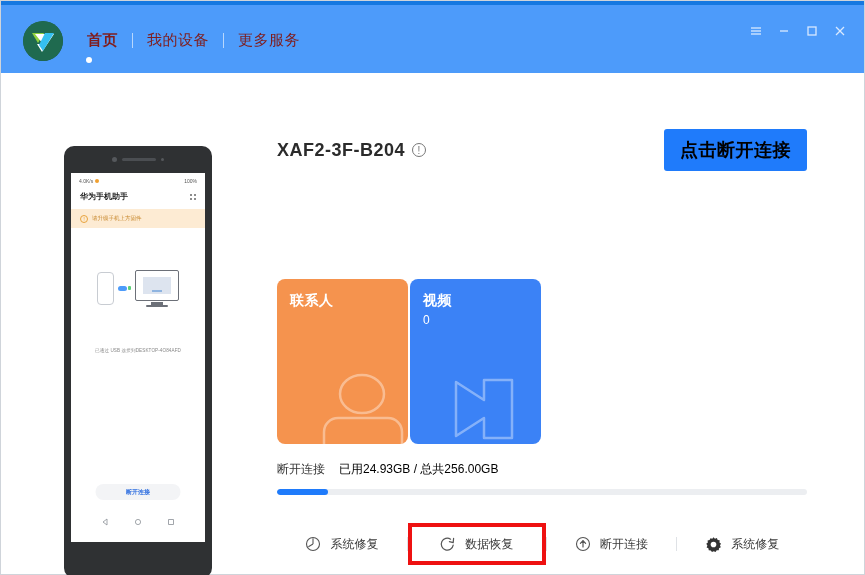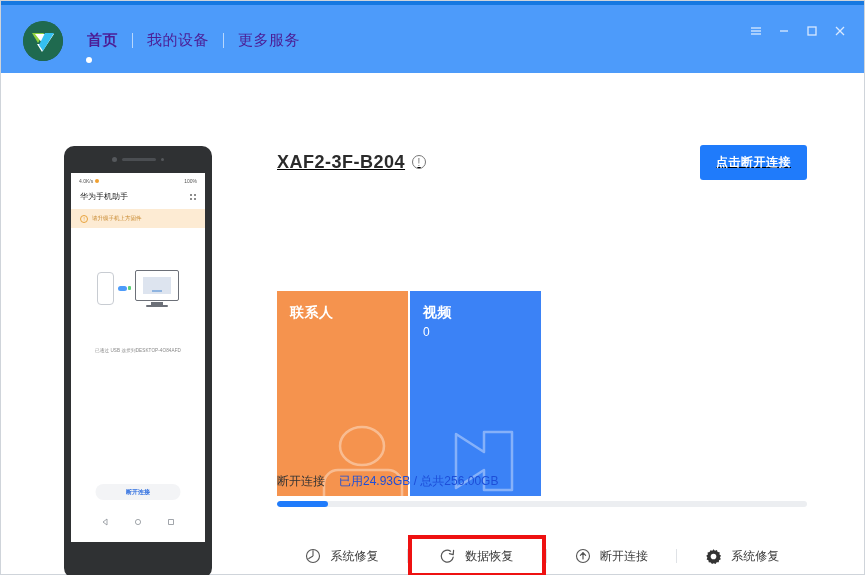--- a/index.html
+++ b/index.html
@@ -29,21 +29,21 @@
     border-radius: 50%;
     background: radial-gradient(circle at 35% 35%, #2f6f57 0%, #1d5a44 60%, #17483a 100%);
     overflow: hidden;
   }
   .logo svg { position: absolute; left: 0; top: 0; }
   .nav {
     position: absolute; left: 72px; top: 26px;
     display: flex; align-items: center; gap: 0;
   }
   .nav-item {
-    color: #4c1d95;
+    color: #7f1d1d;
     font-size: 15px;
     padding: 0 14px;
     cursor: pointer;
     white-space: nowrap;
     letter-spacing: 0.5px;
   }
   .nav-item.active { font-weight: bold; }
   .nav-sep {
     width: 1px; height: 15px;
     background: rgba(255,255,255,0.6);
@@ -101,21 +101,21 @@
     padding: 0 8px;
     font-size: 5px; color: #555; align-items: center;
   }
   .sb-left, .sb-right { display: flex; align-items: center; gap: 2px; }
   .sb-dot { width: 4px; height: 4px; border-radius: 50%; background: #f0a030; }
   .app-title-row {
     position: absolute; top: 18px; left: 0; width: 100%;
     display: flex; justify-content: space-between; align-items: center;
     padding: 0 9px;
   }
-  .app-title { font-size: 8px; font-weight: normal; color: #222; }
+  .app-title { font-size: 8px; font-weight: bold; color: #222; }
   .grid-icon { display: grid; grid-template-columns: 2px 2px; gap: 2px; }
   .grid-icon i { width: 2px; height: 2px; background: #666; border-radius: 50%; display:block;}
   .warn-banner {
     position: absolute; top: 36px; left: 0;
     width: 100%; height: 19px;
     background: #FDEBD3;
     display: flex; align-items: center;
     padding-left: 9px; gap: 4px;
   }
   .warn-icon {
@@ -164,72 +164,73 @@
     cursor: pointer;
   }
   .navbar {
     position: absolute; bottom: 12px; left: 0; width: 100%;
     display: flex; justify-content: space-around; align-items: center;
     padding: 0 18px;
   }
   .nb { color: #8b9097; }
 
   
-  .rpanel { position: absolute; left: 276px; top: 72px; width: 530px; text-decoration: underline; }
+  .rpanel { position: absolute; left: 276px; top: 60px; width: 530px; }
   .device-row {
     display: flex; align-items: center; justify-content: space-between;
     height: 34px;
   }
   .device-name {
     font-size: 18px; font-weight: bold; color: #2b2b2b;
     letter-spacing: 0.5px;
     display: flex; align-items: center; gap: 7px;
   }
   .info-ico {
     width: 14px; height: 14px; border-radius: 50%;
     border: 1.2px solid #777; color: #777;
     font-size: 10px; font-weight: normal;
     display: flex; align-items: center; justify-content: center;
     cursor: pointer;
   }
   .reconnect {
-    background: #1F7BFB; color: #ffffff;
-    font-size: 12px; font-weight: bold;
+    background: #1F7BFB; color: #000000;
+    font-size: 18px; font-weight: bold;
     padding: 9px 16px; border: none; border-radius: 3px;
     cursor: pointer; letter-spacing: 0.5px;
   }
 
   .tiles {
     position: absolute; top: 146px; left: 0;
     display: flex; gap: 2px;
   }
   .tile {
     position: relative;
-    width: 131px; height: 205px;
+    width: 131px; height: 165px;
     overflow: hidden;
     cursor: pointer;
+    border-radius: 8px;
   }
   .tile-label {
     position: absolute; top: 13px; left: 13px;
     color: #ffffff; font-size: 14px; font-weight: bold;
     letter-spacing: 0.5px;
   }
   .tile-count {
     position: absolute; top: 34px; left: 13px;
     color: #ffffff; font-size: 12px;
   }
   .tile-art { position: absolute; right: -4px; bottom: -10px; opacity: 0.38; }
 
   .storage { position: absolute; top: 328px; left: 0; width: 530px; }
   .storage-line {
     display: flex; align-items: baseline; gap: 14px;
     font-size: 12px; color: #4a4a4a;
   }
   .storage-label { color: #333; }
-  .storage-usage { color: #1d4ed8; }
+  .storage-usage { color: #000000; }
   .bar-track {
     margin-top: 11px;
     width: 530px; height: 6px;
     background: #eceef1; border-radius: 3px;
     overflow: hidden;
   }
   .bar-fill { height: 6px; background: #1F7BFB; border-radius: 3px; }
 
   .actions {
     position: absolute; top: 390px; left: 0;

